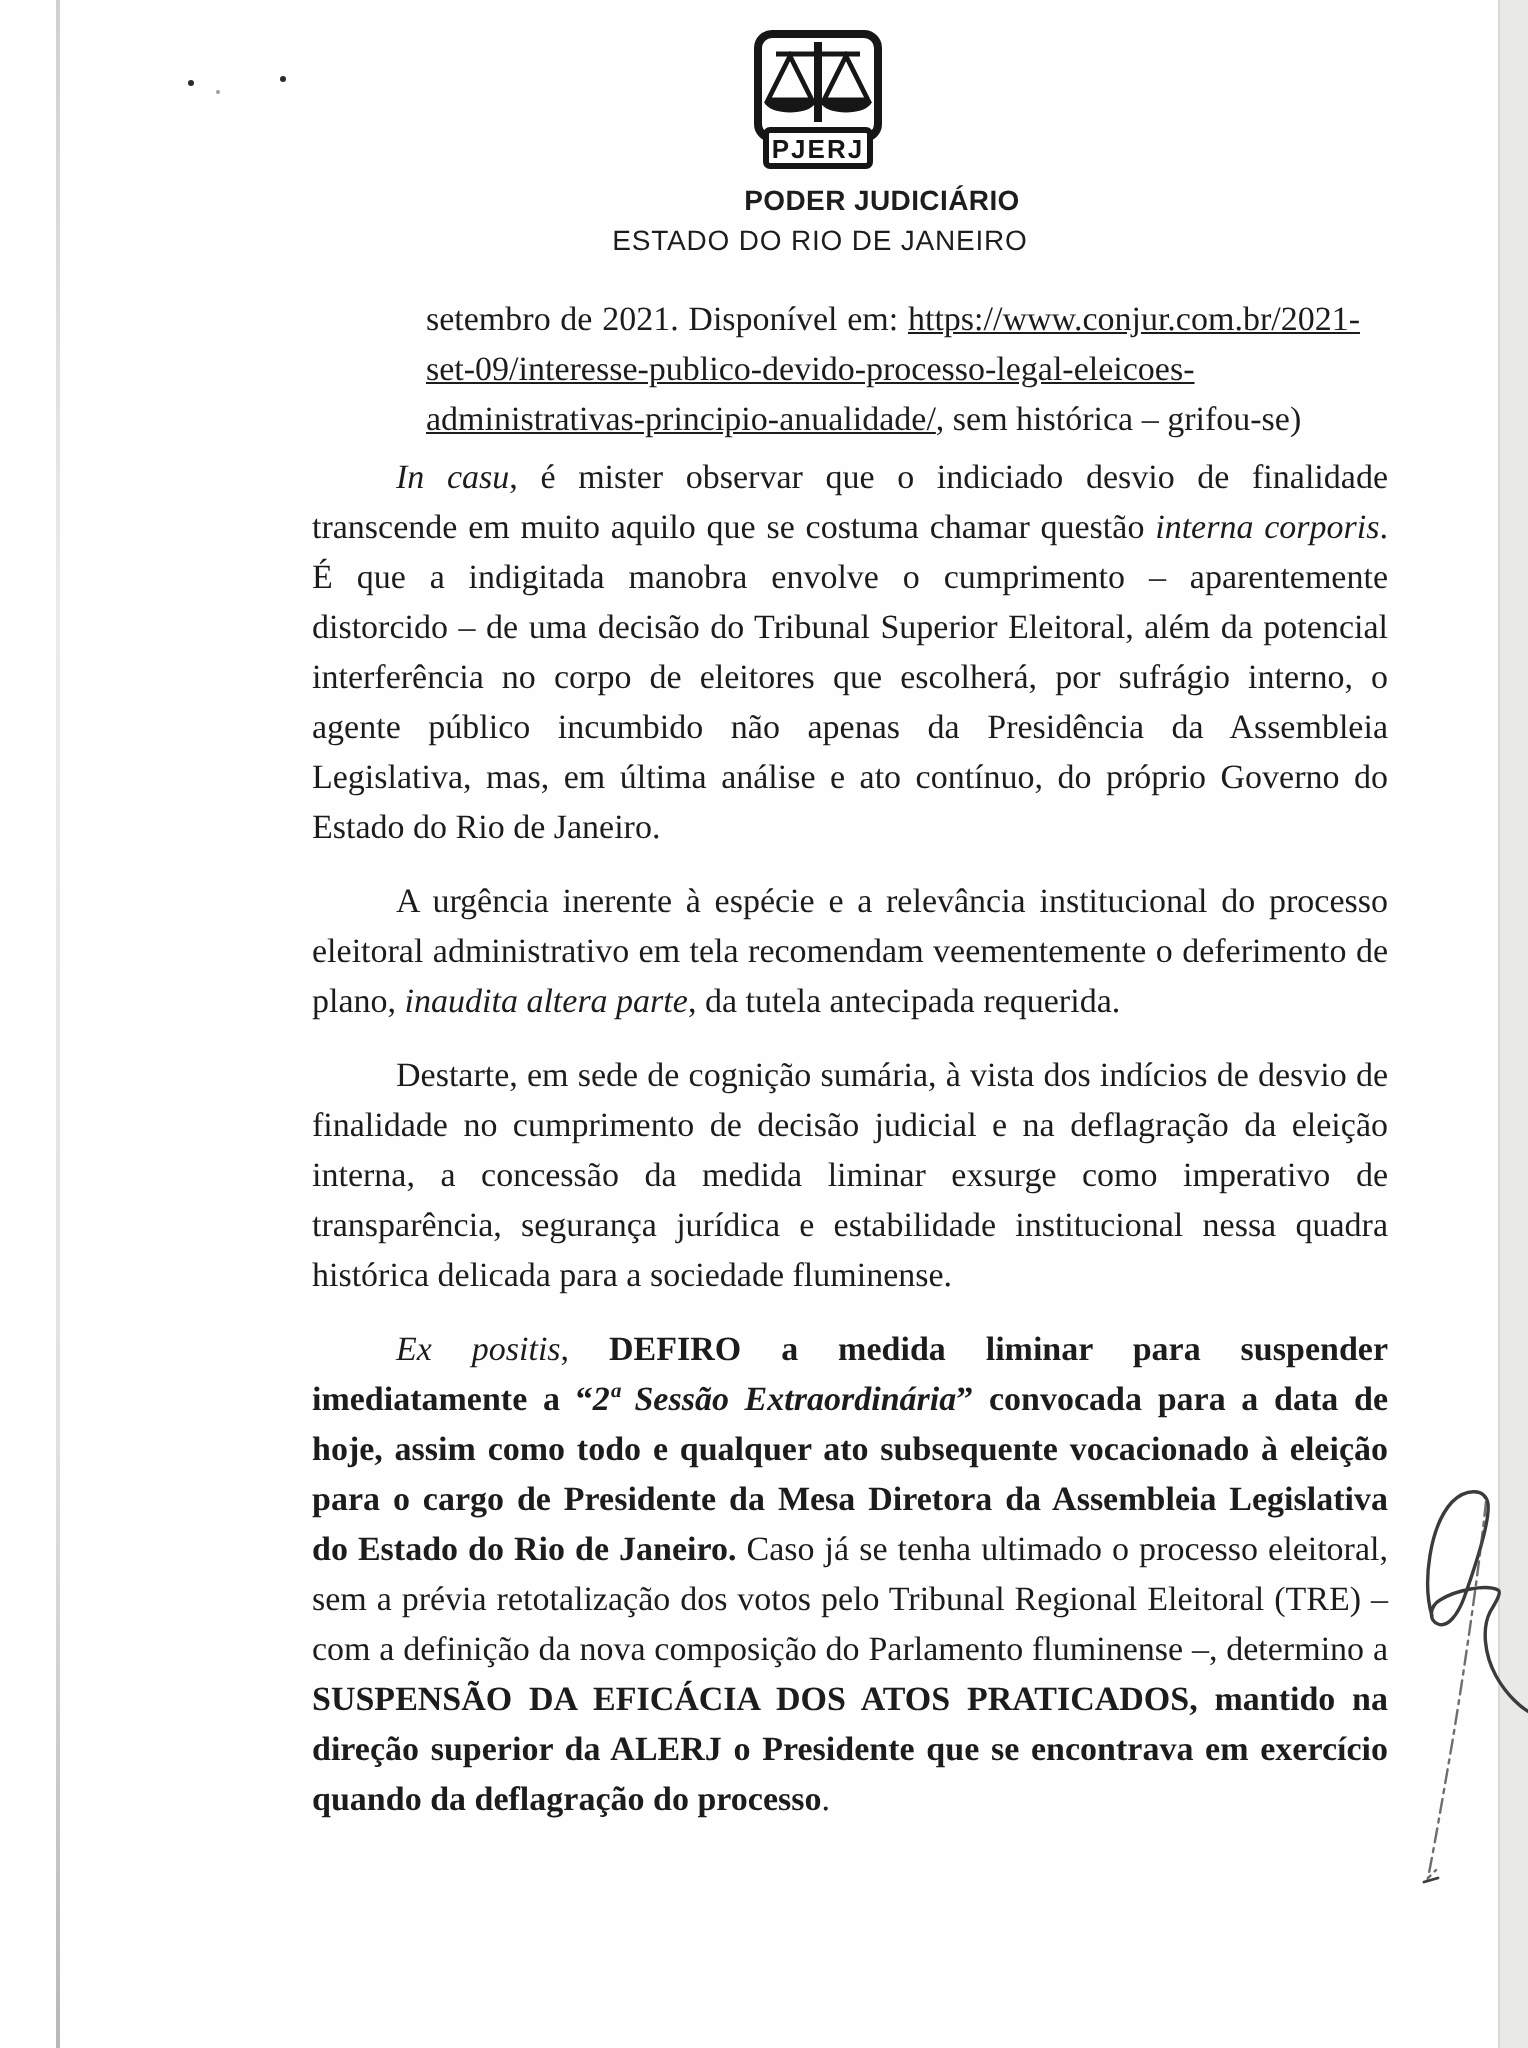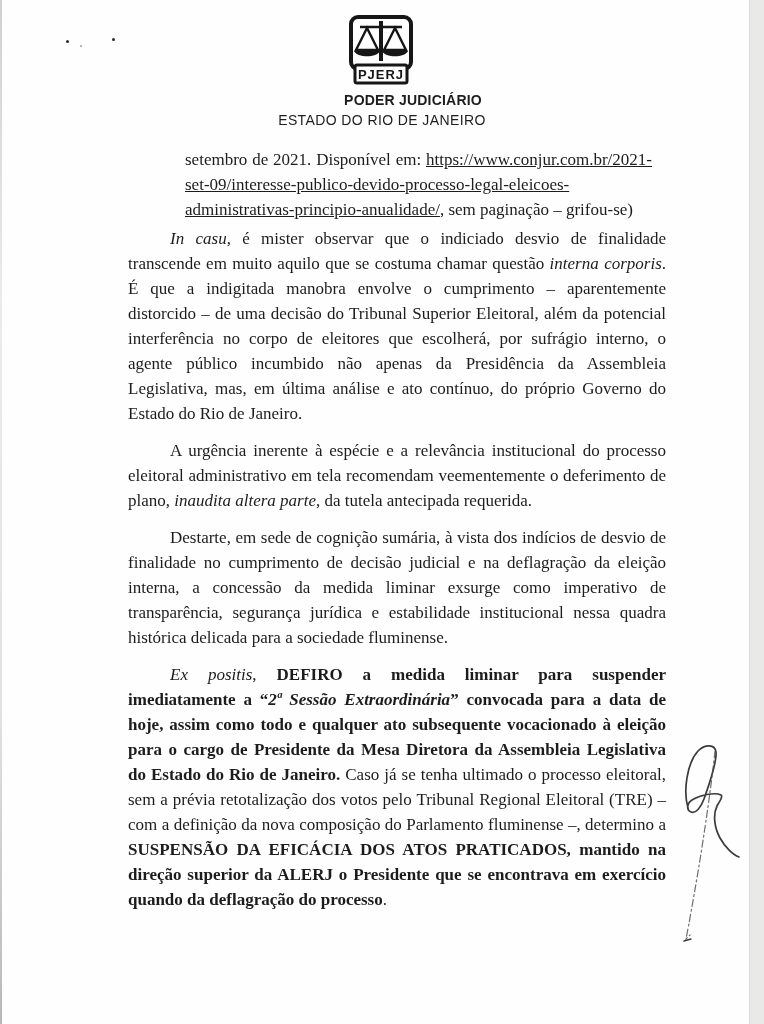--- a/index.html
+++ b/index.html
@@ -7,20 +7,21 @@
     width: 764px; height: 1024px;
     background: #ffffff;
     font-family: "Liberation Serif", serif;
     color: #1c1c1c;
     position: relative;
     overflow: hidden;
   }
   .page {
     position: absolute; inset: 0;
     background: #fefefe;
+    margin-left: 28px;
   }
   
   .edge-left {
     position: absolute; left: 0; top: 0;
     width: 2px; height: 1024px;
     background: linear-gradient(to bottom, #bdbdbd 0%, #e3e3e3 30%, #d5d5d5 70%, #9a9a9a 100%);
     opacity: .7;
   }
   .edge-right {
     position: absolute; right: 0; top: 0;
@@ -98,21 +99,21 @@
       <path d="M7,37 C10,44 30,44 33,37 Z" fill="#161616"></path>
       <path d="M35,37 C38,44 58,44 61,37 Z" fill="#161616"></path>
       <rect x="8" y="51" width="52" height="18" rx="2" fill="#ffffff" stroke="#161616" stroke-width="3"></rect>
       <text x="34" y="65" text-anchor="middle" font-family="Liberation Sans, sans-serif" font-size="13" font-weight="bold" fill="#161616" letter-spacing="1">PJERJ</text>
     </svg>
   </div>
 
   <div class="org-line org-1">PODER JUDICIÁRIO</div>
   <div class="org-line org-2">ESTADO DO RIO DE JANEIRO</div>
 
-  <div class="citation"><span class="run normal">setembro de 2021. Disponível em: </span><span class="run underline">https://www.conjur.com.br/2021-set-09/interesse-publico-devido-processo-legal-eleicoes-administrativas-principio-anualidade/</span><span class="run normal">, sem paginação – grifou-se)</span></div>
+  <div class="citation"><span class="run normal">setembro de 2021. Disponível em: </span><span class="run underline">https://www.conjur.com.br/2021-set-09/interesse-publico-devido-processo-legal-eleicoes-administrativas-principio-anualidade/</span><span class="run normal">, sem histórica – grifou-se)</span></div>
 
   <div class="body-text">
     <p><span class="run italic">In casu</span><span class="run normal">, é mister observar que o indiciado desvio de finalidade transcende em muito aquilo que se costuma chamar questão </span><span class="run italic">interna corporis</span><span class="run normal">. É que a indigitada manobra envolve o cumprimento – aparentemente distorcido – de uma decisão do Tribunal Superior Eleitoral, além da potencial interferência no corpo de eleitores que escolherá, por sufrágio interno, o agente público incumbido não apenas da Presidência da Assembleia Legislativa, mas, em última análise e ato contínuo, do próprio Governo do Estado do Rio de Janeiro.</span></p>
     <p><span class="run normal">A urgência inerente à espécie e a relevância institucional do processo eleitoral administrativo em tela recomendam veementemente o deferimento de plano, </span><span class="run italic">inaudita altera parte</span><span class="run normal">, da tutela antecipada requerida.</span></p>
     <p><span class="run normal">Destarte, em sede de cognição sumária, à vista dos indícios de desvio de finalidade no cumprimento de decisão judicial e na deflagração da eleição interna, a concessão da medida liminar exsurge como imperativo de transparência, segurança jurídica e estabilidade institucional nessa quadra histórica delicada para a sociedade fluminense.</span></p>
     <p><span class="run italic">Ex positis</span><span class="run normal">, </span><span class="run bold">DEFIRO a medida liminar para suspender imediatamente a “</span><span class="run bold-italic">2ª Sessão Extraordinária</span><span class="run bold">” convocada para a data de hoje, assim como todo e qualquer ato subsequente vocacionado à eleição para o cargo de Presidente da Mesa Diretora da Assembleia Legislativa do Estado do Rio de Janeiro.</span><span class="run normal"> Caso já se tenha ultimado o processo eleitoral, sem a prévia retotalização dos votos pelo Tribunal Regional Eleitoral (TRE) – com a definição da nova composição do Parlamento fluminense –, determino a </span><span class="run bold">SUSPENSÃO DA EFICÁCIA DOS ATOS PRATICADOS, mantido na direção superior da ALERJ o Presidente que se encontrava em exercício quando da deflagração do processo</span><span class="run normal">.</span></p>
   </div>
 
   <svg class="signature" viewBox="0 0 99 220">
     <path d="M23,73 C18,56 22,28 33,16 C40,9 50,9 51,17 C52,26 44,50 39,64

